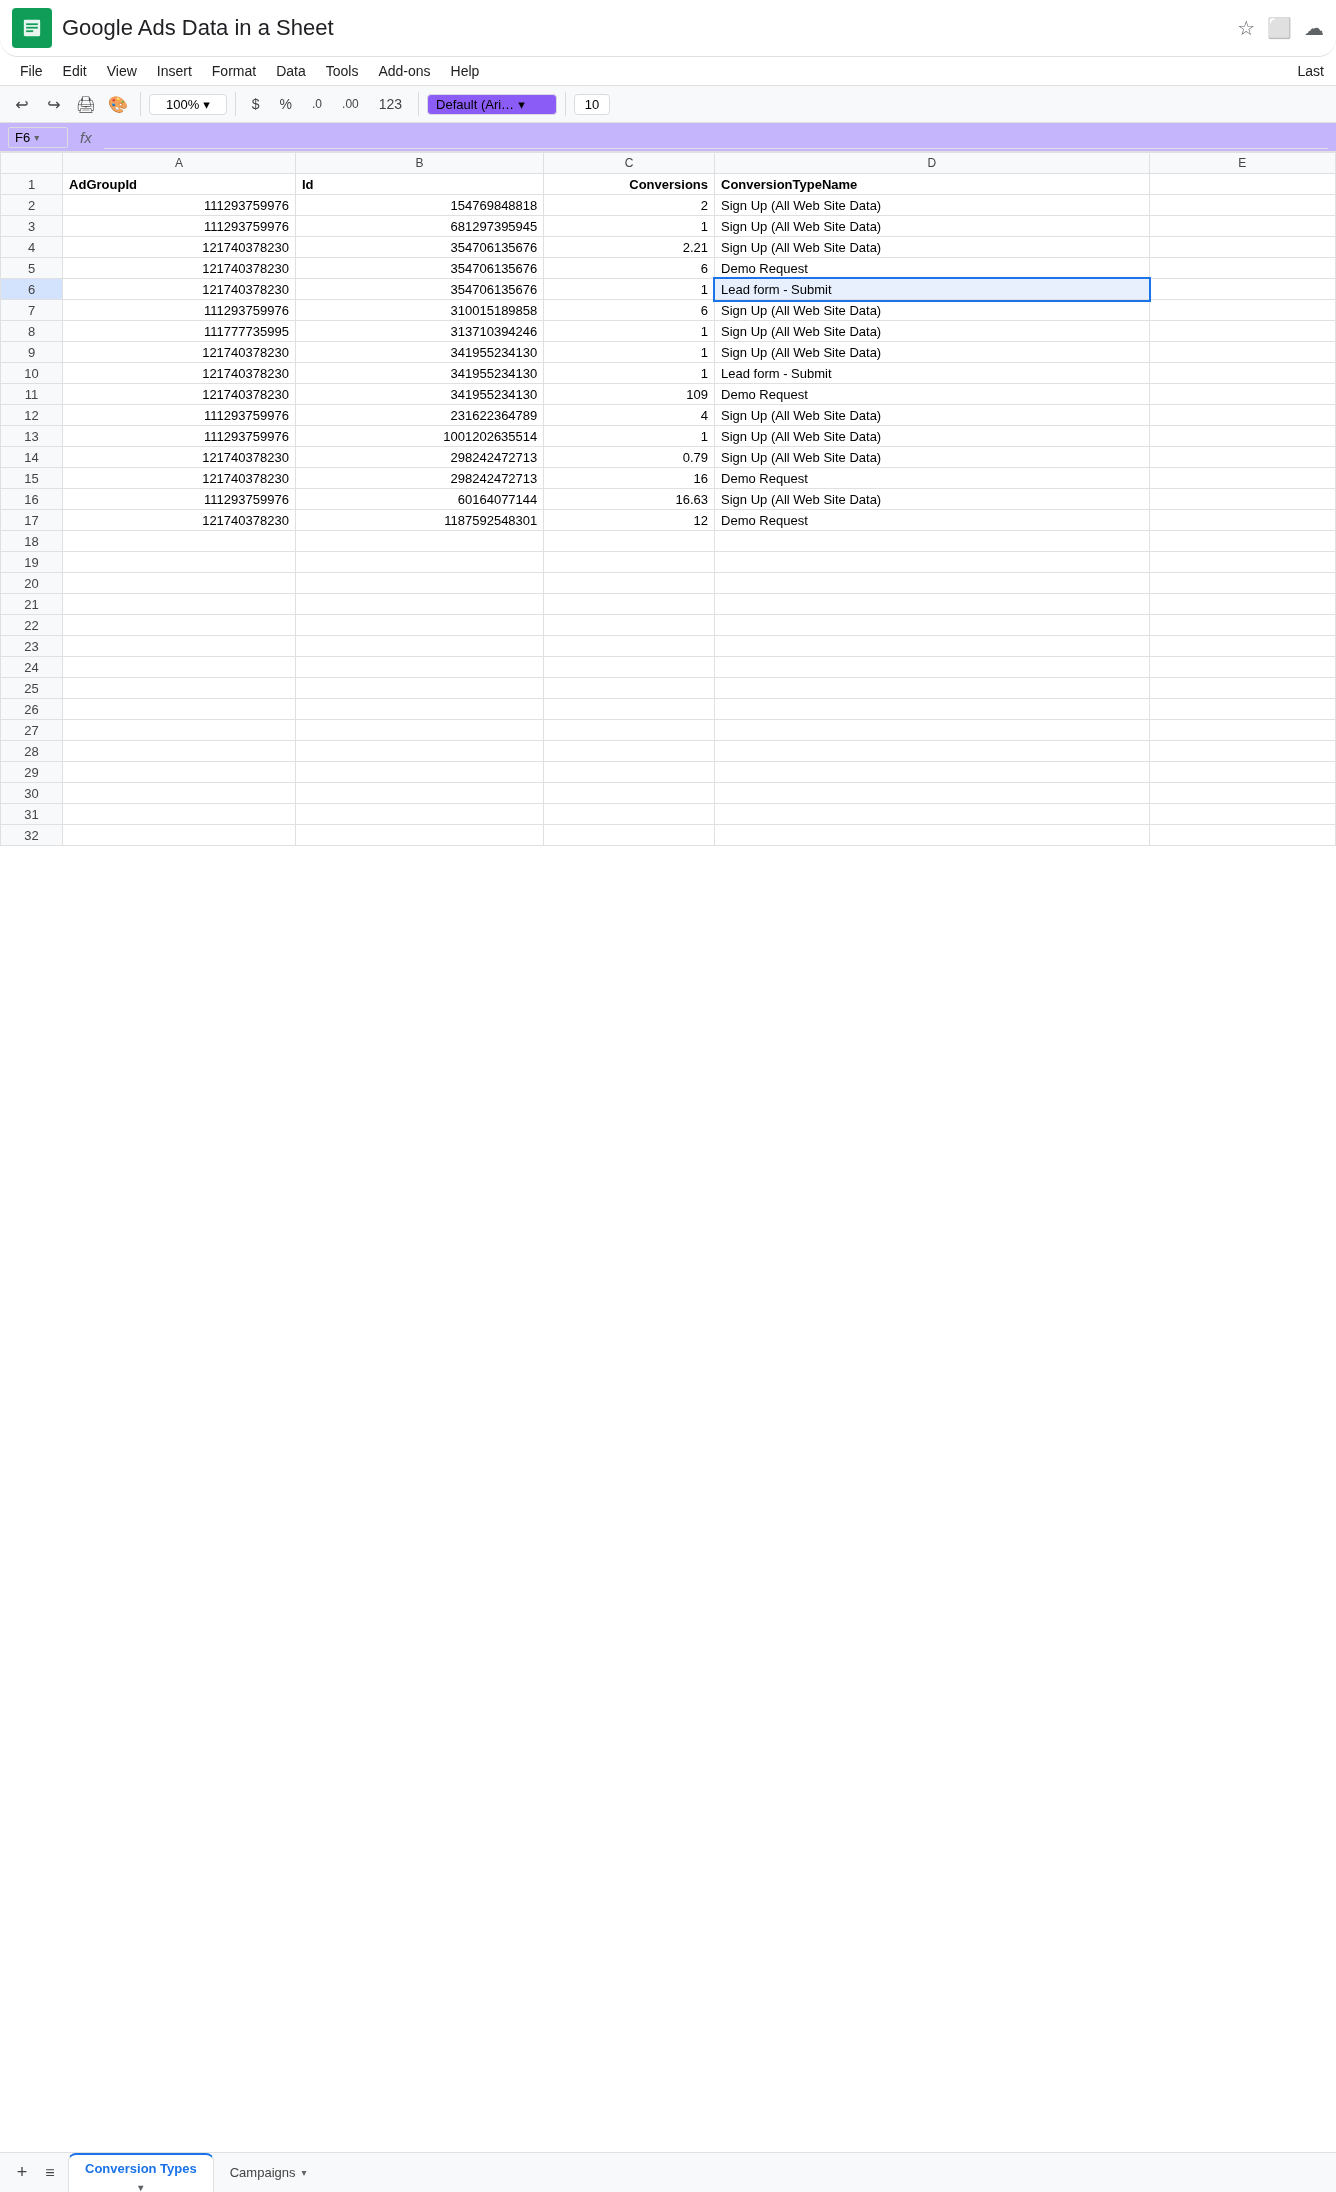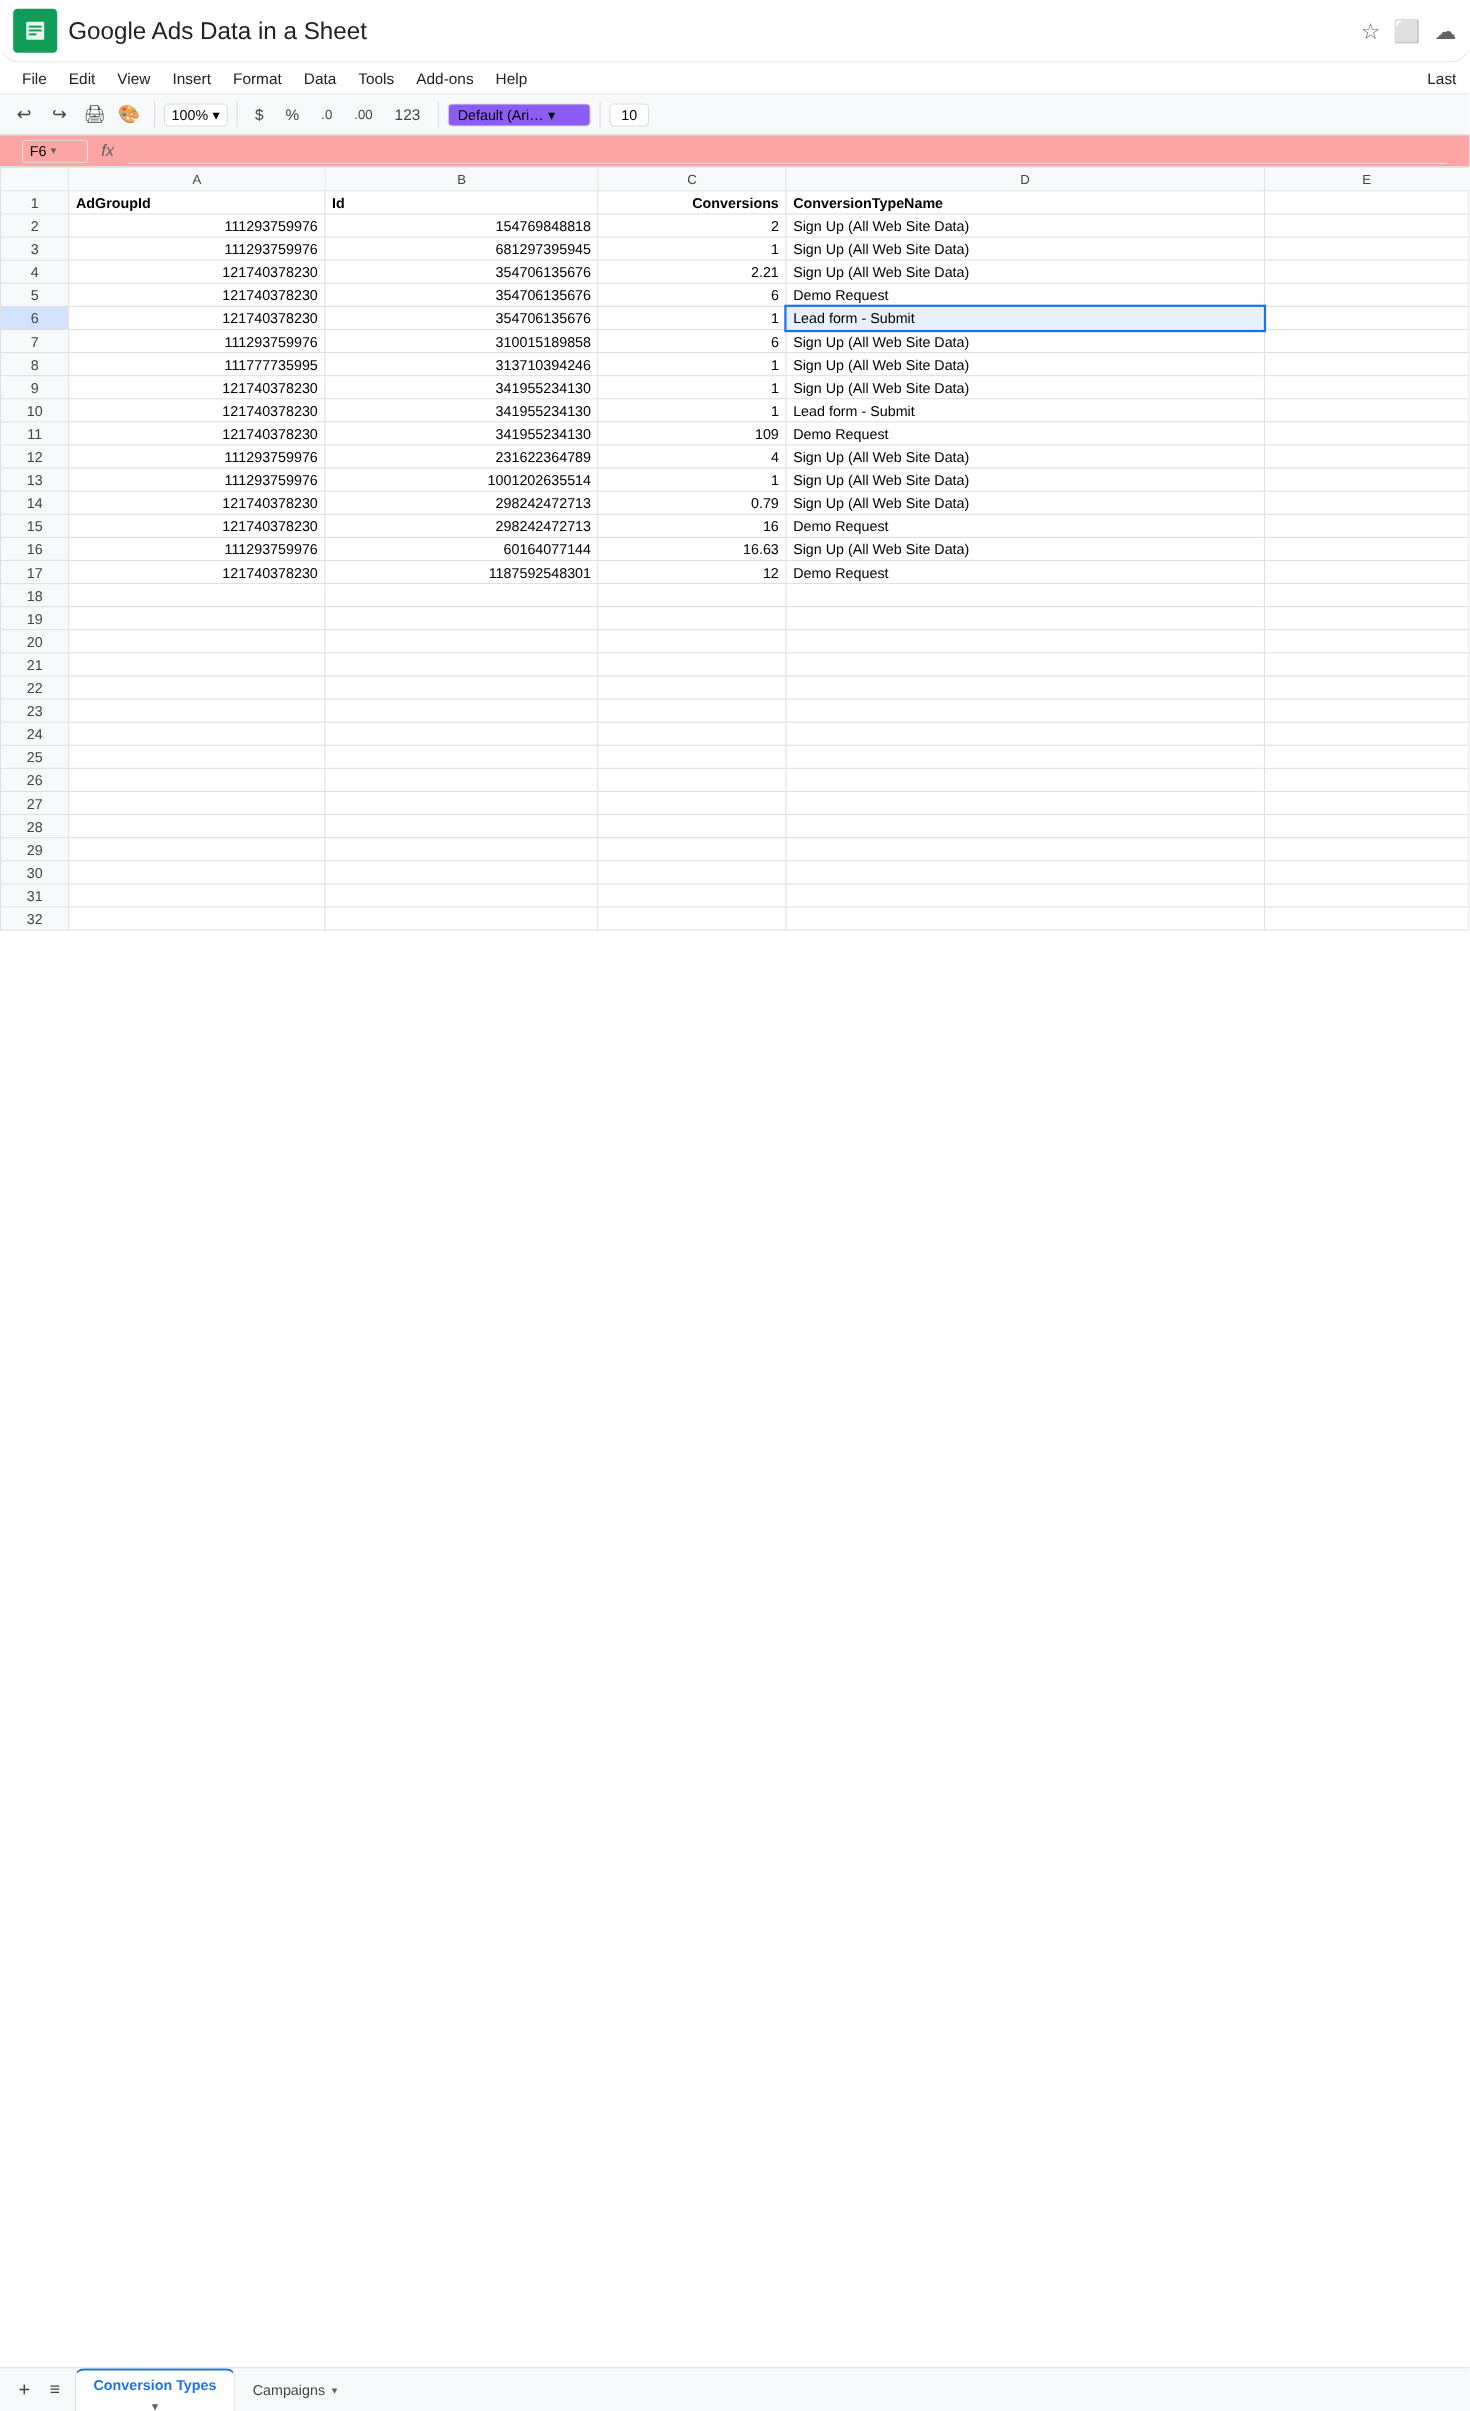--- a/index.html
+++ b/index.html
@@ -89,21 +89,21 @@
       width: 1px;
       height: 24px;
       background: #dadce0;
       margin: 0 4px;
     }
     .zoom-select {
       display: flex;
       align-items: center;
       border: 1px solid #dadce0;
       border-radius: 4px;
-      padding: 2px 6px;
+      padding: 2px 16px;
       font-size: 13px;
       cursor: pointer;
       gap: 4px;
       background: #fff;
     }
     .format-btn {
       padding: 2px 8px;
       font-size: 14px;
       cursor: pointer;
       border-radius: 4px;
@@ -128,22 +128,22 @@
       font-size: 13px;
       background: #fff;
       min-width: 36px;
       text-align: center;
     }
 
     
     .formula-bar {
       display: flex;
       align-items: center;
-      padding: 2px 20px;
-      background: #fca5a5;
+      padding: 2px 8px;
+      background: #c4b5fd;
       border-bottom: 1px solid #e0e0e0;
       gap: 8px;
     }
     .cell-ref {
       display: flex;
       align-items: center;
       border: 1px solid #dadce0;
       border-radius: 2px;
       padding: 2px 6px;
       min-width: 60px;

